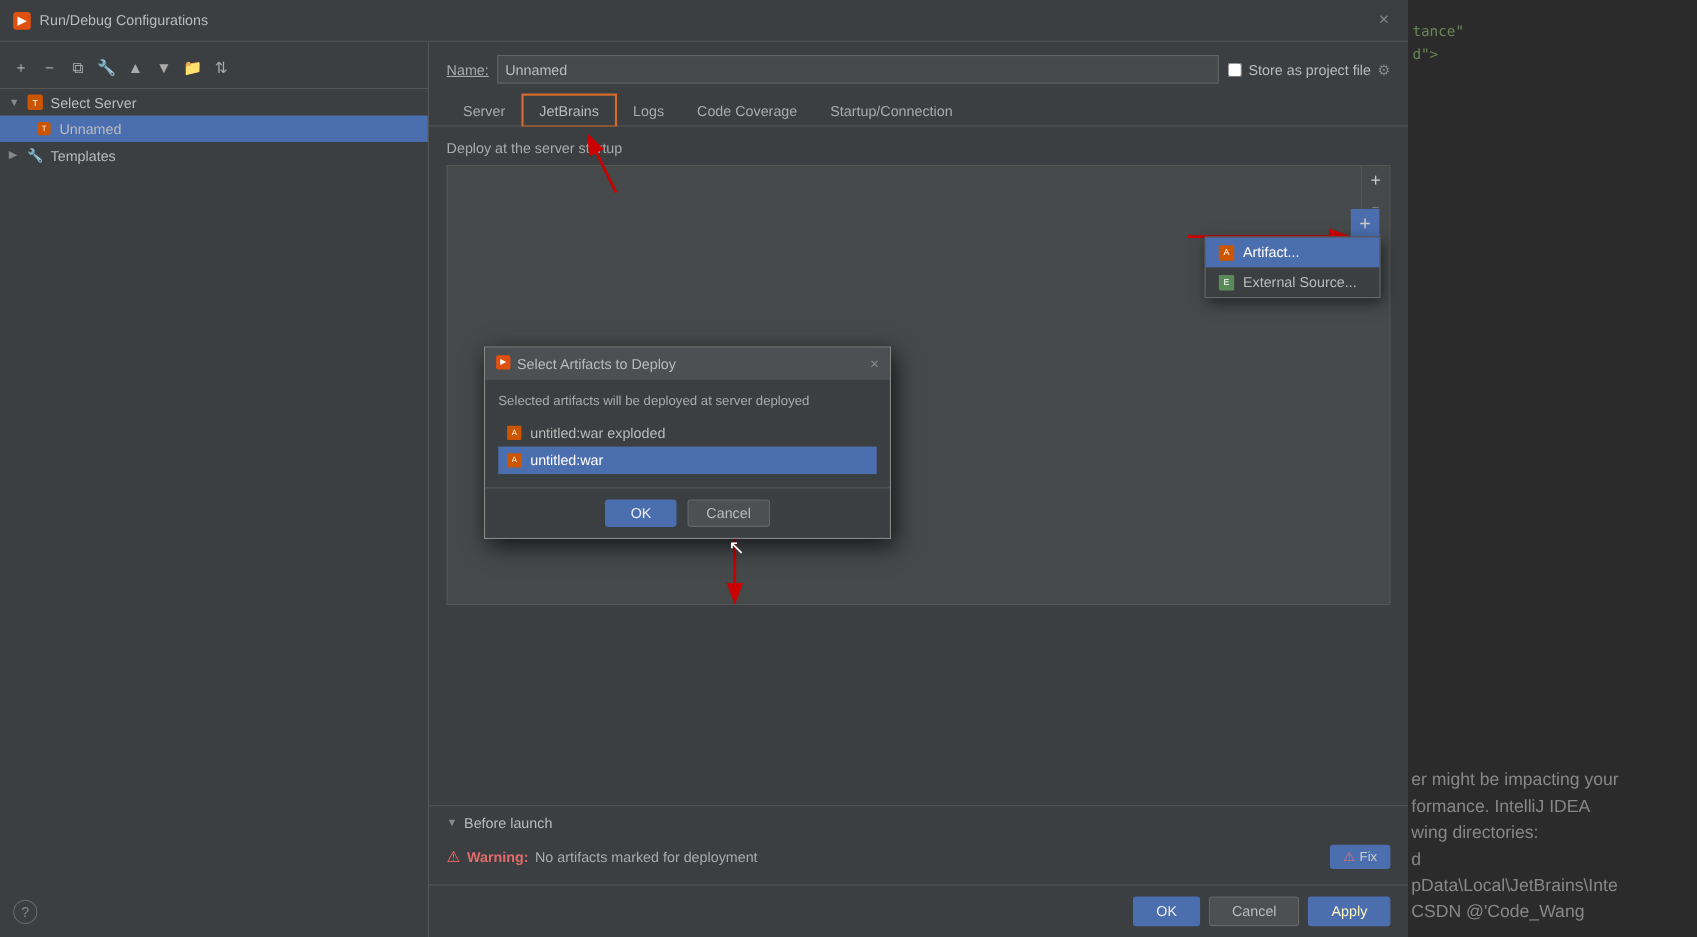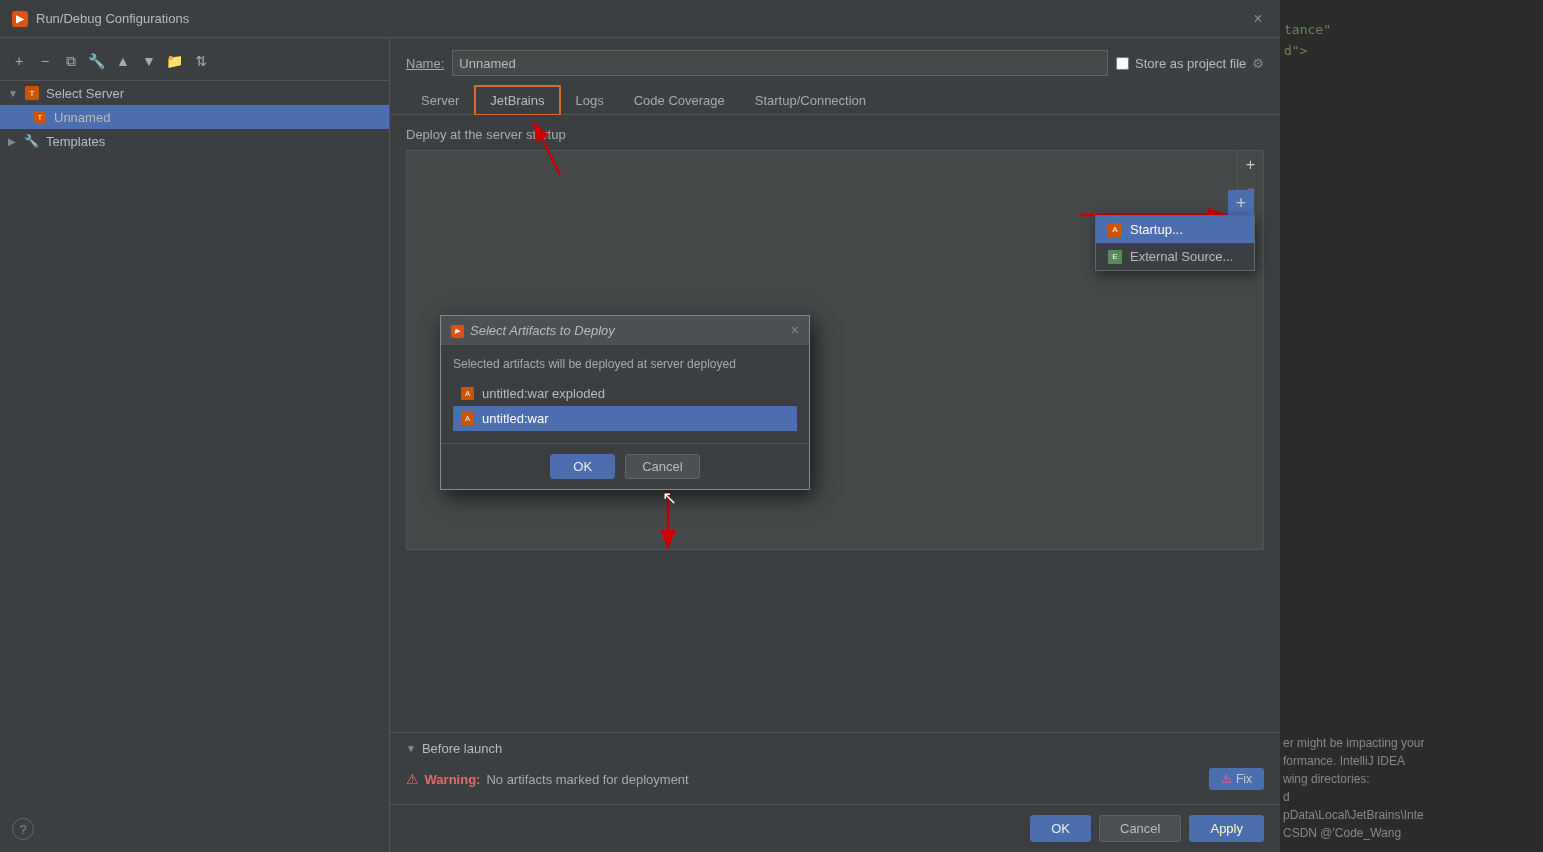--- a/index.html
+++ b/index.html
@@ -31,21 +31,21 @@
       color: #6a8759;
       line-height: 1.6;
     }
     .editor-bottom {
       position: absolute;
       bottom: 0;
       right: 0;
       width: 270px;
       background: #2b2b2b;
       padding: 10px;
-      font-size: 12px;
+      font-size: 16px;
       color: #888;
       line-height: 1.5;
     }
 
     
     .main-dialog {
       position: absolute;
       left: 0;
       top: 0;
       width: 1280px;
@@ -467,23 +467,22 @@
     .artifacts-title-bar {
       display: flex;
       align-items: center;
       justify-content: space-between;
       background: #4c5052;
       padding: 6px 10px;
       border-bottom: 1px solid #555;
     }
     .artifacts-title-left {
       display: flex;
-      align-items: flex-end;
+      align-items: flex-start;
       gap: 6px;
-      font-style: italic;
     }
     .artifacts-title-icon {
       background: #e05010;
       border-radius: 2px;
       width: 13px;
       height: 13px;
       font-size: 7px;
       color: white;
       display: flex; align-items: center; justify-content: center;
     }
@@ -702,21 +701,21 @@
 
     </div>
   </div>
 
   <div class="help-btn">?</div>
 
   <div class="popup-add-btn">+</div>
   <div class="dropdown-popup">
     <div class="dropdown-item highlighted">
       <span class="artifact-icon">A</span>
-      <span>Startup...</span>
+      <span>Artifact...</span>
     </div>
     <div class="dropdown-item">
       <span class="ext-icon">E</span>
       <span>External Source...</span>
     </div>
   </div>
 
   <svg class="arrows-overlay">
 
     <defs>

